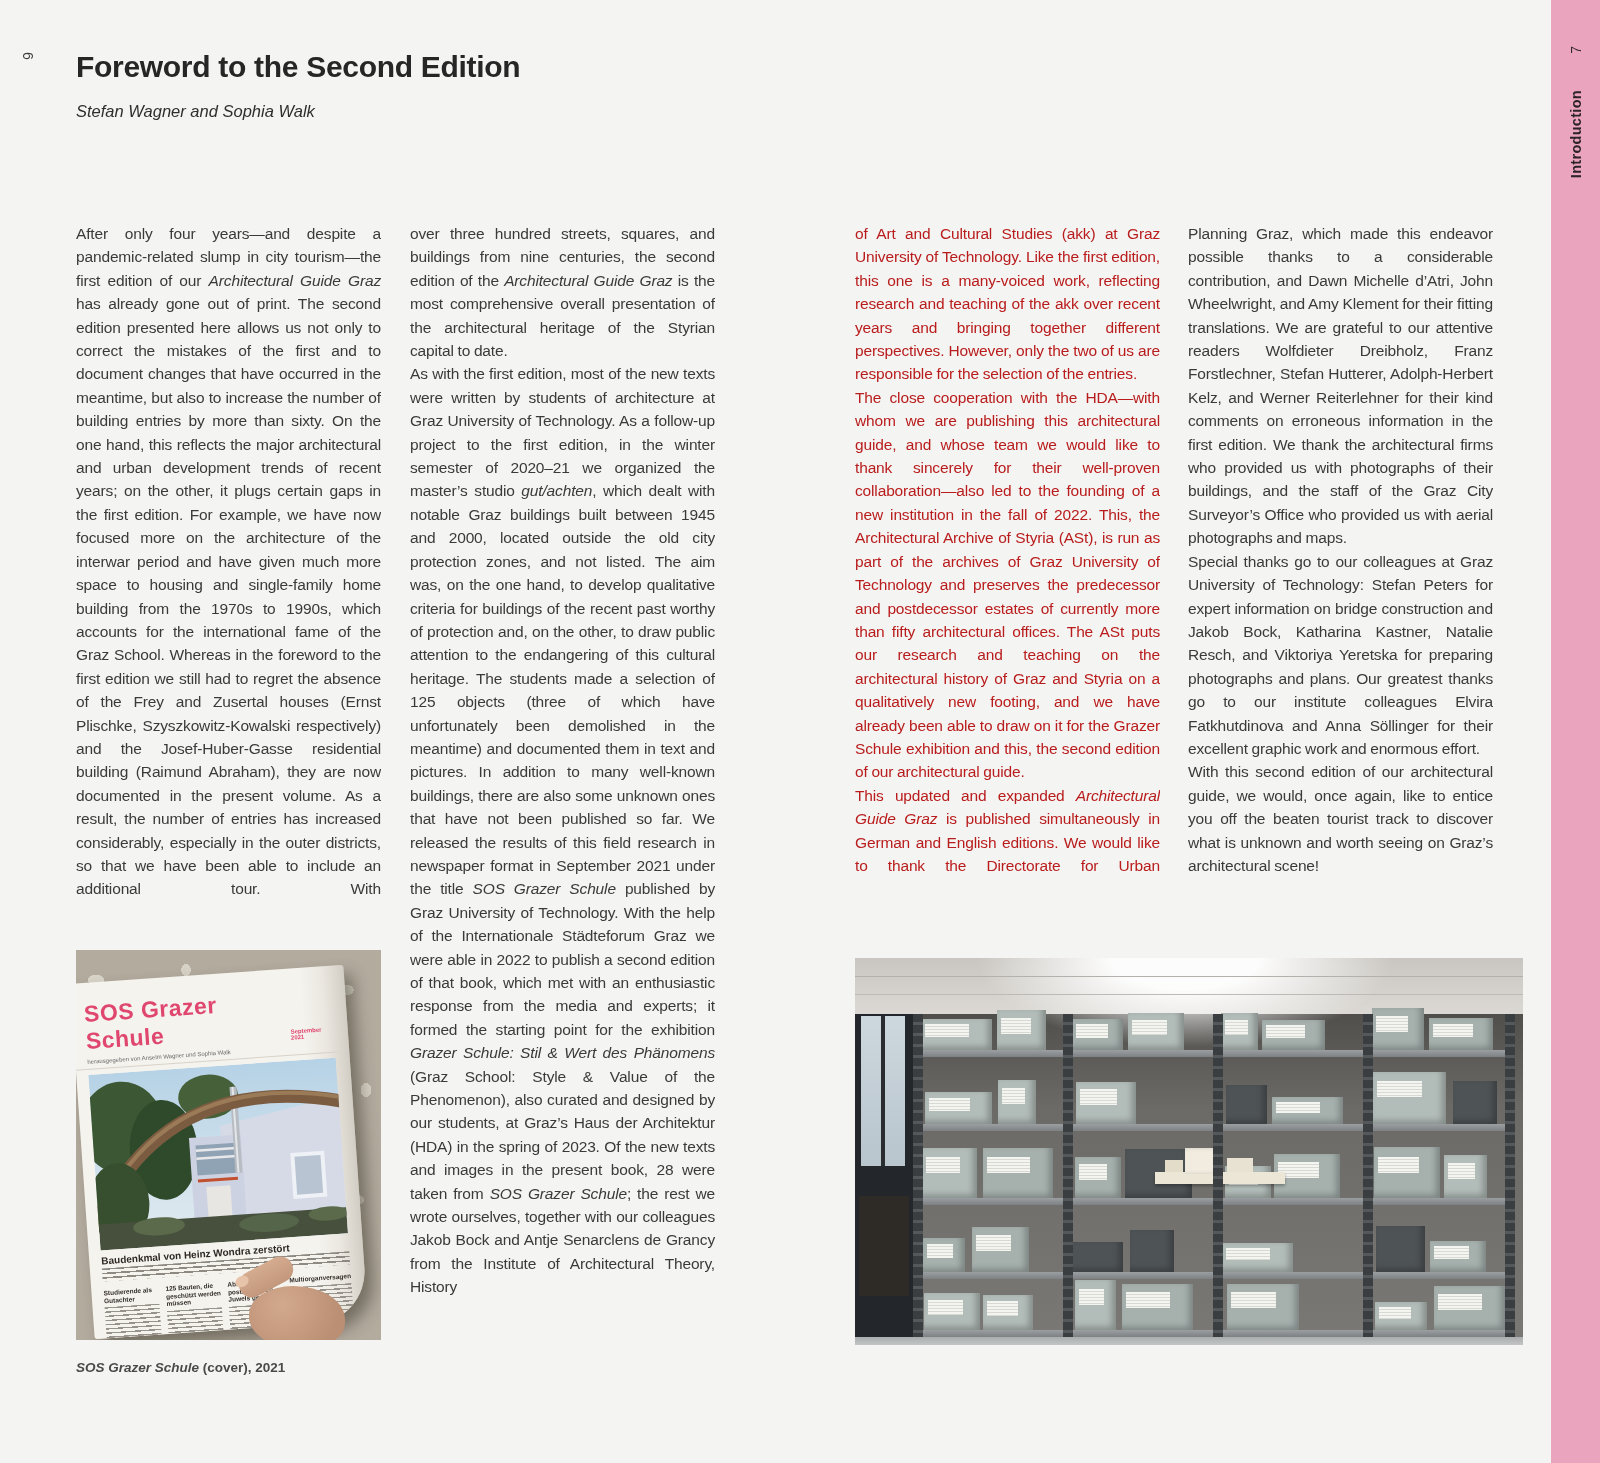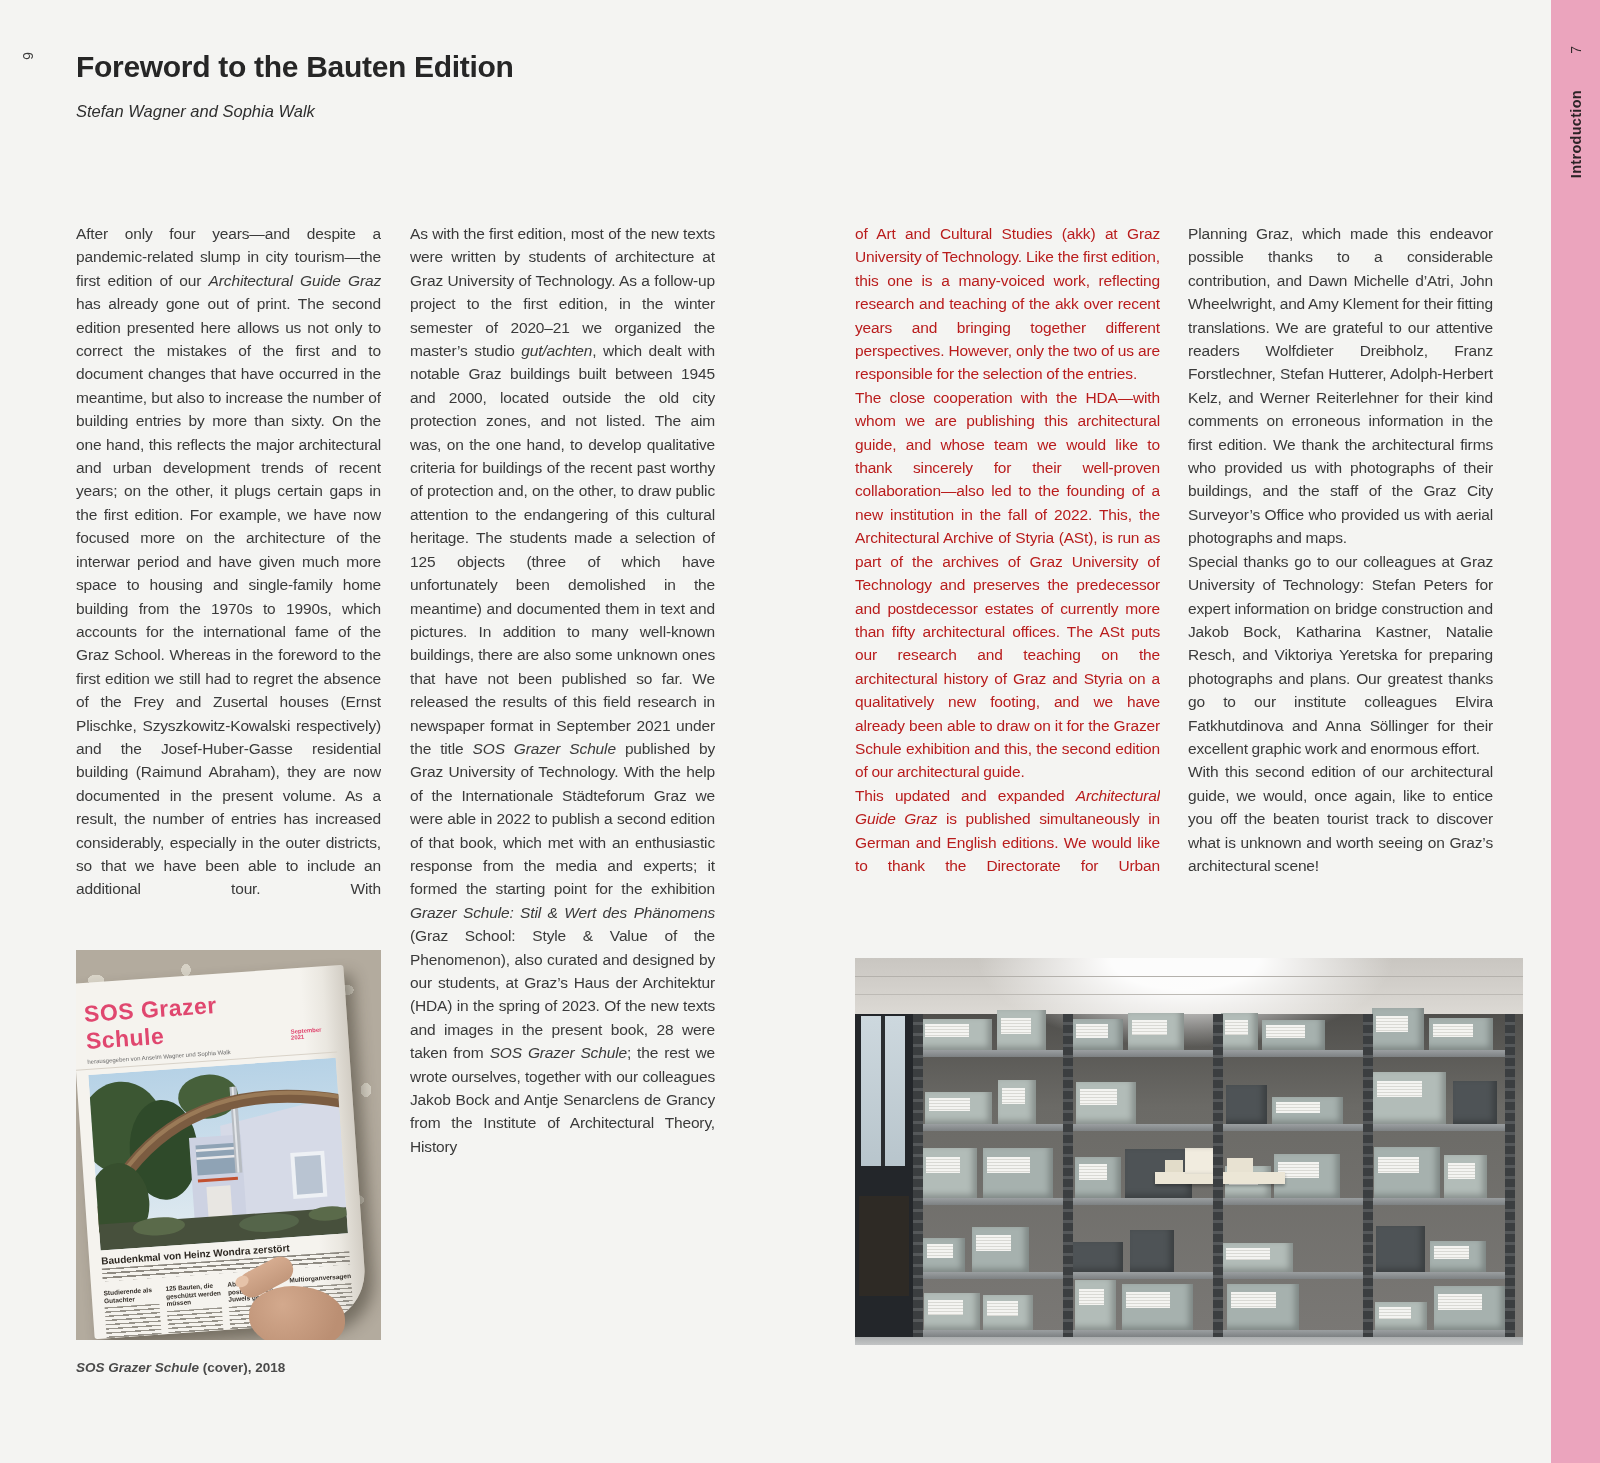--- a/index.html
+++ b/index.html
@@ -86,27 +86,28 @@
 
   i { font-style:italic; }
 </style>
 </head>
 <body>
 
 <div class="page" style="background: rgb(244, 244, 242);">
 
   <span class="folio-left">6</span>
 
-  <h1 class="title">Foreword to the Bauten Edition</h1>
+  <h1 class="title">Foreword to the Second Edition</h1>
   <div class="author">Stefan Wagner and Sophia Walk</div>
 
   <div class="col" id="col1" style="color: rgb(58, 58, 58);">
       <div class="para cont">After only four years—and despite a pandemic-related slump in city tourism—the first edition of our <i>Architectural Guide Graz</i> has already gone out of print. The second edition presented here allows us not only to correct the mistakes of the first and to document changes that have occurred in the meantime, but also to increase the number of building entries by more than sixty. On the one hand, this reflects the major architectural and urban development trends of recent years; on the other, it plugs certain gaps in the first edition. For example, we have now focused more on the architecture of the interwar period and have given much more space to housing and single-family home building from the 1970s to 1990s, which accounts for the international fame of the Graz School. Whereas in the foreword to the first edition we still had to regret the absence of the Frey and Zusertal houses (Ernst Plischke, Szyszkowitz-Kowalski respectively) and the Josef-Huber-Gasse residential building (Raimund Abraham), they are now documented in the present volume. As a result, the number of entries has increased considerably, especially in the outer districts, so that we have been able to include an additional tour. With</div>
     </div>
   <div class="col" id="col2" style="color: rgb(58, 58, 58);">
+      <div class="para">over three hundred streets, squares, and buildings from nine centuries, the second edition of the <i>Architectural Guide Graz</i> is the most comprehensive overall presentation of the architectural heritage of the Styrian capital to date.</div>
       <div class="para cont">As with the first edition, most of the new texts were written by students of architecture at Graz University of Technology. As a follow-up project to the first edition, in the winter semester of 2020–21 we organized the master’s studio <i>gut/achten</i>, which dealt with notable Graz buildings built between 1945 and 2000, located outside the old city protection zones, and not listed. The aim was, on the one hand, to develop qualitative criteria for buildings of the recent past worthy of protection and, on the other, to draw public attention to the endangering of this cultural heritage. The students made a selection of 125 objects (three of which have unfortunately been demolished in the meantime) and documented them in text and pictures. In addition to many well-known buildings, there are also some unknown ones that have not been published so far. We released the results of this field research in newspaper format in September 2021 under the title <i>SOS Grazer Schule</i> published by Graz University of Technology. With the help of the Internationale Städteforum Graz we were able in 2022 to publish a second edition of that book, which met with an enthusiastic response from the media and experts; it formed the starting point for the exhibition <i>Grazer Schule: Stil &amp; Wert des Phänomens</i> (Graz School: Style &amp; Value of the Phenomenon), also curated and designed by our students, at Graz’s Haus der Architektur (HDA) in the spring of 2023. Of the new texts and images in the present book, 28 were taken from <i>SOS Grazer Schule</i>; the rest we wrote ourselves, together with our colleagues Jakob Bock and Antje Senarclens de Grancy from the Institute of Architectural Theory, History</div>
     </div>
   <div class="col" id="col3" style="color: #b91c1c;">
       <div class="para">of Art and Cultural Studies (akk) at Graz University of Technology. Like the first edition, this one is a many-voiced work, reflecting research and teaching of the akk over recent years and bringing together different perspectives. However, only the two of us are responsible for the selection of the entries.</div>
       <div class="para">The close cooperation with the HDA—with whom we are publishing this architectural guide, and whose team we would like to thank sincerely for their well-proven collaboration—also led to the founding of a new institution in the fall of 2022. This, the Architectural Archive of Styria (ASt), is run as part of the archives of Graz University of Technology and preserves the predecessor and postdecessor estates of currently more than fifty architectural offices. The ASt puts our research and teaching on the architectural history of Graz and Styria on a qualitatively new footing, and we have already been able to draw on it for the Grazer Schule exhibition and this, the second edition of our architectural guide.</div>
       <div class="para cont">This updated and expanded <i>Architectural Guide Graz</i> is published simultaneously in German and English editions. We would like to thank the Directorate for Urban</div>
     </div>
   <div class="col" id="col4" style="color: rgb(58, 58, 58);">
       <div class="para">Planning Graz, which made this endeavor possible thanks to a considerable contribution, and Dawn Michelle d’Atri, John Wheelwright, and Amy Klement for their fitting translations. We are grateful to our attentive readers Wolfdieter Dreibholz, Franz Forstlechner, Stefan Hutterer, Adolph-Herbert Kelz, and Werner Reiterlehner for their kind comments on erroneous information in the first edition. We thank the architectural firms who provided us with photographs of their buildings, and the staff of the Graz City Surveyor’s Office who provided us with aerial photographs and maps.</div>
       <div class="para">Special thanks go to our colleagues at Graz University of Technology: Stefan Peters for expert information on bridge construction and Jakob Bock, Katharina Kastner, Natalie Resch, and Viktoriya Yeretska for preparing photographs and plans. Our greatest thanks go to our institute colleagues Elvira Fatkhutdinova and Anna Söllinger for their excellent graphic work and enormous effort.</div>
@@ -298,21 +299,21 @@
       <div class="fa" style="left: 58px; top: 372px; width: 600px; height: 7px; background: linear-gradient(rgb(155, 159, 161), rgb(125, 129, 131));"></div>
       <div class="fa" style="left: 58px; top: 56px; width: 10px; height: 326px; background: repeating-linear-gradient(rgb(59, 62, 64) 0px, rgb(59, 62, 64) 8px, rgb(85, 88, 90) 8px, rgb(85, 88, 90) 11px);"></div>
       <div class="fa" style="left: 208px; top: 56px; width: 10px; height: 326px; background: repeating-linear-gradient(rgb(59, 62, 64) 0px, rgb(59, 62, 64) 8px, rgb(85, 88, 90) 8px, rgb(85, 88, 90) 11px);"></div>
       <div class="fa" style="left: 358px; top: 56px; width: 10px; height: 326px; background: repeating-linear-gradient(rgb(59, 62, 64) 0px, rgb(59, 62, 64) 8px, rgb(85, 88, 90) 8px, rgb(85, 88, 90) 11px);"></div>
       <div class="fa" style="left: 508px; top: 56px; width: 10px; height: 326px; background: repeating-linear-gradient(rgb(59, 62, 64) 0px, rgb(59, 62, 64) 8px, rgb(85, 88, 90) 8px, rgb(85, 88, 90) 11px);"></div>
       <div class="fa" style="left: 650px; top: 56px; width: 10px; height: 326px; background: repeating-linear-gradient(rgb(59, 62, 64) 0px, rgb(59, 62, 64) 8px, rgb(85, 88, 90) 8px, rgb(85, 88, 90) 11px);"></div>
       <div class="fa" style="left: 0px; top: 379px; width: 668px; height: 8px; background: linear-gradient(rgb(170, 173, 174), rgb(194, 196, 197));"></div>
     </div>
 
   <div class="caption" id="cap-left">
-    <i>SOS Grazer Schule</i><span> (cover), 2018</span>
+    <i>SOS Grazer Schule</i><span> (cover), 2021</span>
   </div>
 
   <div class="tab" id="section-tab" style="background: rgb(235, 164, 189);">
     <span class="vnum">7</span>
     <span class="vlabel">Introduction</span>
   </div>
 
 </div>
 
 </body></html>

